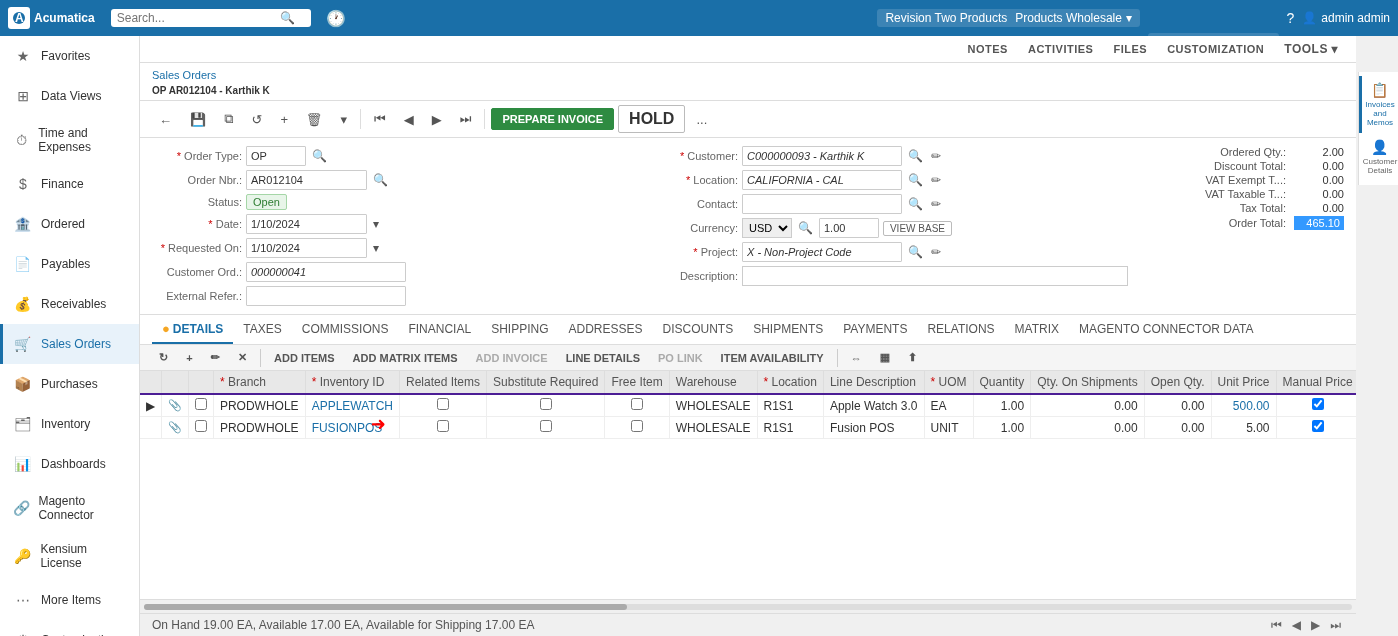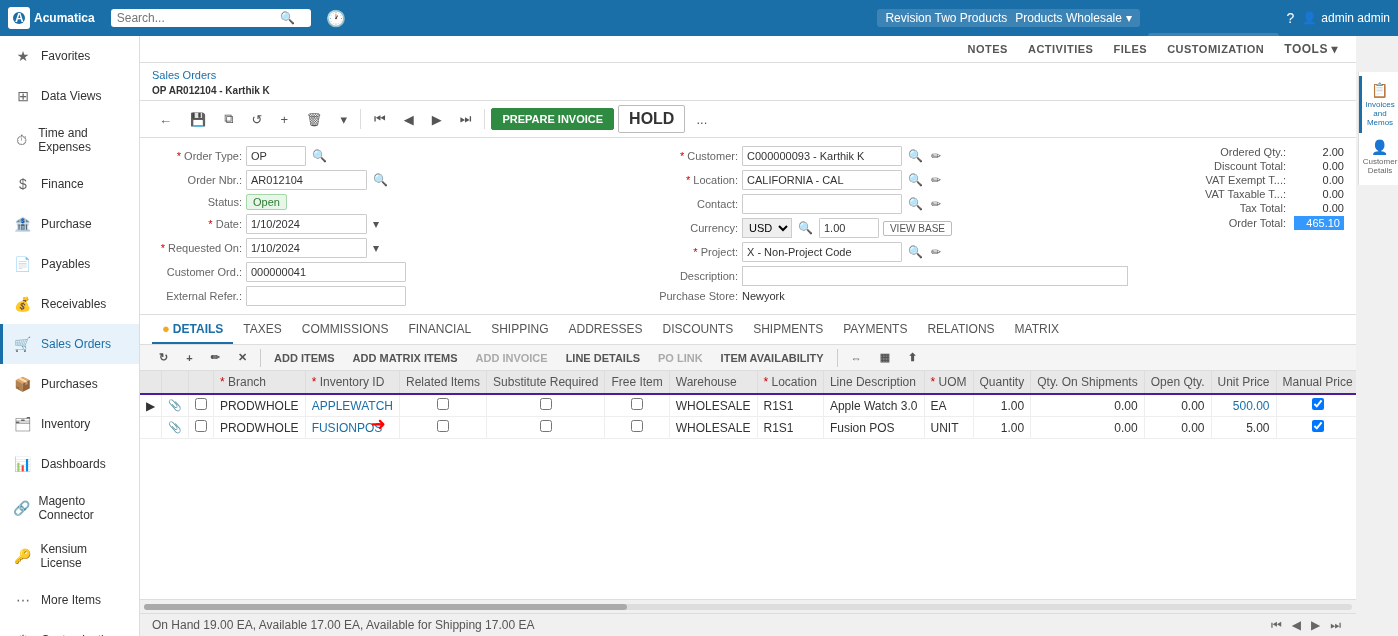--- a/index.html
+++ b/index.html
@@ -114,21 +114,21 @@
     }
     .form-col { flex: 1; display: flex; flex-direction: column; gap: 4px; }
     .form-row { display: flex; align-items: center; gap: 4px; }
     .form-label { color: #666; font-size: 11px; min-width: 90px; text-align: right; flex-shrink: 0; }
     .form-label.required::before { content: '* '; color: #c00; }
     .form-value { color: #333; font-size: 11px; }
     .form-input {
       border: 1px solid #ccc; padding: 1px 4px; font-size: 11px; color: #333; background: white;
       height: 20px; border-radius: 1px;
     }
-    .form-input.wide { width: 160px; }
+    .form-input.wide { width: 160px; font-style: italic; }
     .form-input.medium { width: 121px; }
     .form-input.small { width: 60px; }
     .form-select { border: 1px solid #ccc; padding: 1px 2px; font-size: 11px; height: 20px; }
     .icon-btn { background: none; border: none; cursor: pointer; color: #555; font-size: 12px; padding: 0 2px; }
     .status-badge {
       background: #e8f5e9; color: #2e7d32; border: 1px solid #a5d6a7;
       padding: 1px 6px; border-radius: 2px; font-size: 11px;
     }
     .form-right { display: flex; flex-direction: column; gap: 4px; min-width: 200px; }
     .totals-grid { display: grid; grid-template-columns: 1fr auto; gap: 2px 8px; align-items: center; }
@@ -254,21 +254,21 @@
     <div class="sidebar-item">
       <span class="si-icon">⏱</span>
       <span class="si-label">Time and Expenses</span>
     </div>
     <div class="sidebar-item">
       <span class="si-icon">$</span>
       <span class="si-label">Finance</span>
     </div>
     <div class="sidebar-item">
       <span class="si-icon">🏦</span>
-      <span class="si-label">Purchase</span>
+      <span class="si-label">Ordered</span>
     </div>
     <div class="sidebar-item">
       <span class="si-icon">📄</span>
       <span class="si-label">Payables</span>
     </div>
     <div class="sidebar-item">
       <span class="si-icon">💰</span>
       <span class="si-label">Receivables</span>
     </div>
     <div class="sidebar-item active">
@@ -424,24 +424,20 @@
           <div class="form-row">
             <span class="form-label required">Project:</span>
             <input class="form-input wide" value="X - Non-Project Code" style="">
             <button class="icon-btn">🔍</button>
             <button class="icon-btn">✏</button>
           </div>
           <div class="form-row">
             <span class="form-label">Description:</span>
             <input class="description-input" value="" style="">
           </div>
-          <div class="form-row">
-            <span class="form-label">Purchase Store:</span>
-            <span class="form-value">Newyork</span>
-          </div>
         </div>
 
         <div class="form-right">
           <div class="totals-grid">
             <span class="totals-label">Ordered Qty.:</span>
             <span class="totals-value">2.00</span>
             <span class="totals-label">Discount Total:</span>
             <span class="totals-value">0.00</span>
             <span class="totals-label">VAT Exempt T...:</span>
             <span class="totals-value">0.00</span>
@@ -482,20 +478,23 @@
           <span>SHIPMENTS</span>
         </div>
         <div class="tab">
           <span>PAYMENTS</span>
         </div>
         <div class="tab">
           <span>RELATIONS</span>
         </div>
         <div class="tab">
           <span>MATRIX</span>
+        </div>
+        <div class="tab">
+          <span>MAGENTO CONNECTOR DATA</span>
         </div>
       </div>
 
       <div class="details-toolbar">
         <button class="details-btn">↻</button>
         <button class="details-btn">+</button>
         <button class="details-btn">✏</button>
         <button class="details-btn">✕</button>
         <div class="details-separator"></div>
         <button class="details-btn">ADD ITEMS</button>

